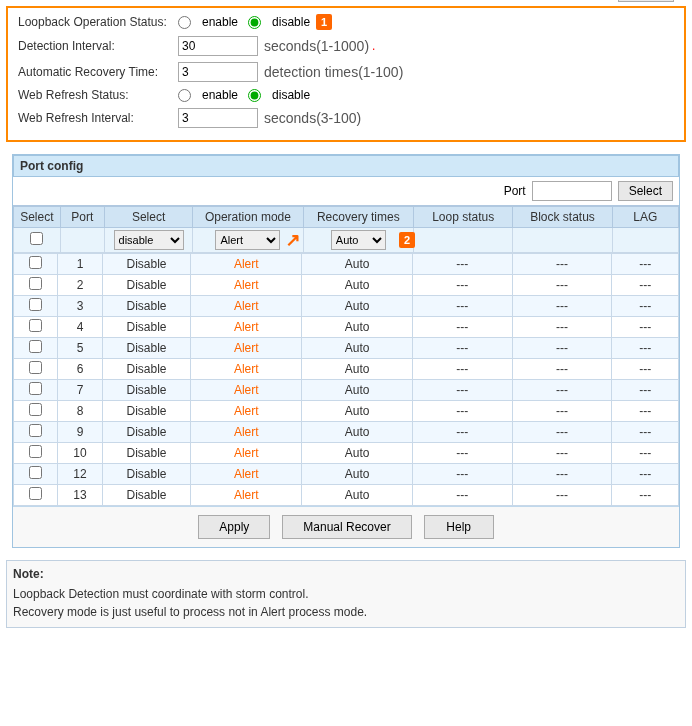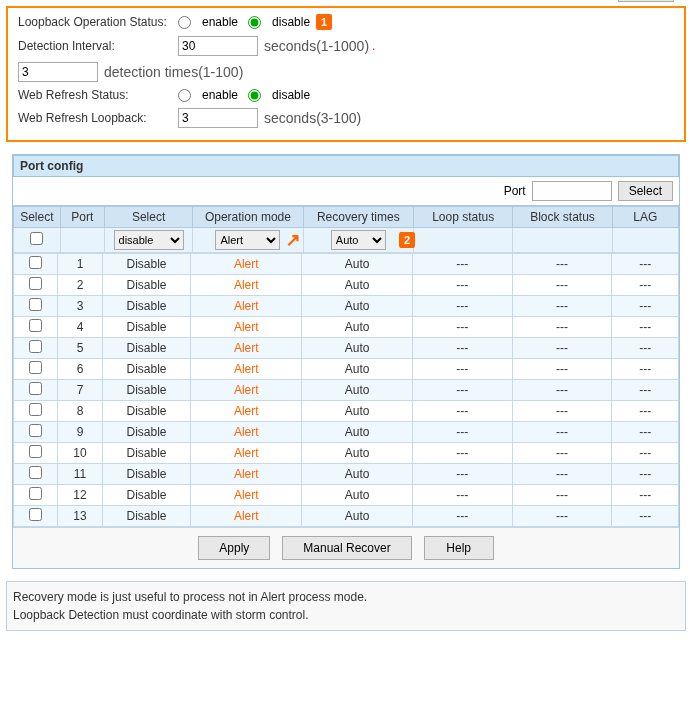--- a/index.html
+++ b/index.html
@@ -229,20 +229,21 @@
       </div>
 
       <div class="form-row">
         <div class="form-label">Detection Interval:</div>
         <input type="text" class="form-input" value="30" style="">
         <span class="form-hint">seconds(1-1000)</span>
         <span style="color:#f00; margin-left:3px;">.</span>
       </div>
 
       <div class="form-row" style="position:relative;">
+        <div class="form-label">Automatic Recovery Time:</div>
         <input type="text" class="form-input" value="3" style="">
         <span class="form-hint">detection times(1-100)</span>
 
         <button class="apply-btn" style="position:absolute; right:0; top:-22px;">Apply</button>
       </div>
 
       <div class="form-row">
         <div class="form-label">Web Refresh Status:</div>
         <div class="radio-group">
           <label class="radio-label">
@@ -250,21 +251,21 @@
             <span>enable</span>
           </label>
           <label class="radio-label">
             <input type="radio" name="webrefresh" value="disable" checked="" style="">
             <span>disable</span>
           </label>
         </div>
       </div>
 
       <div class="form-row">
-        <div class="form-label">Web Refresh Loopback:</div>
+        <div class="form-label">Web Refresh Interval:</div>
         <input type="text" class="form-input" value="3" style="">
         <span class="form-hint">seconds(3-100)</span>
       </div>
 
     </div>
   </div>
 </div>
 
 <div class="port-config-section" style="margin:12px;">
   <div class="section-header">Port config</div>
@@ -451,32 +452,20 @@
       <td style="color:#f60;">Alert</td>
       <td>Auto</td>
       <td>---</td>
       <td>---</td>
       <td>---</td>
     </tr>
             <tr>
       <td>
         <input type="checkbox" style="">
       </td>
-      <td>11</td>
-      <td>Disable</td>
-      <td style="color:#f60;">Alert</td>
-      <td>Auto</td>
-      <td>---</td>
-      <td>---</td>
-      <td>---</td>
-    </tr>
-            <tr>
-      <td>
-        <input type="checkbox" style="">
-      </td>
       <td>12</td>
       <td>Disable</td>
       <td style="color:#f60;">Alert</td>
       <td>Auto</td>
       <td>---</td>
       <td>---</td>
       <td>---</td>
     </tr>
             <tr>
       <td>
@@ -496,15 +485,16 @@
   </div>
 
   <div class="bottom-buttons">
     <button class="bottom-btn">Apply</button>
     <button class="bottom-btn">Manual Recover</button>
     <button class="bottom-btn">Help</button>
   </div>
 </div>
 
 <div class="note-section">
+  <div class="note-title">Note:</div>
+  <div class="note-text">Loopback Detection must coordinate with storm control.</div>
   <div class="note-text">Recovery mode is just useful to process not in Alert process mode.</div>
-  <div class="note-text">Loopback Detection must coordinate with storm control.</div>
 </div>
 
 </body></html>

